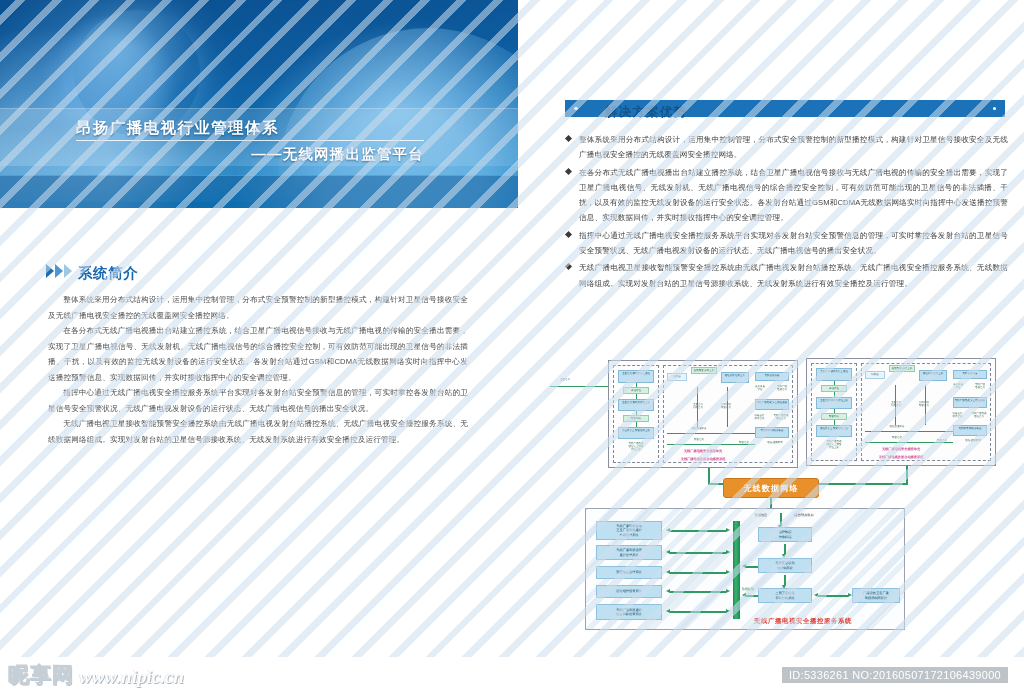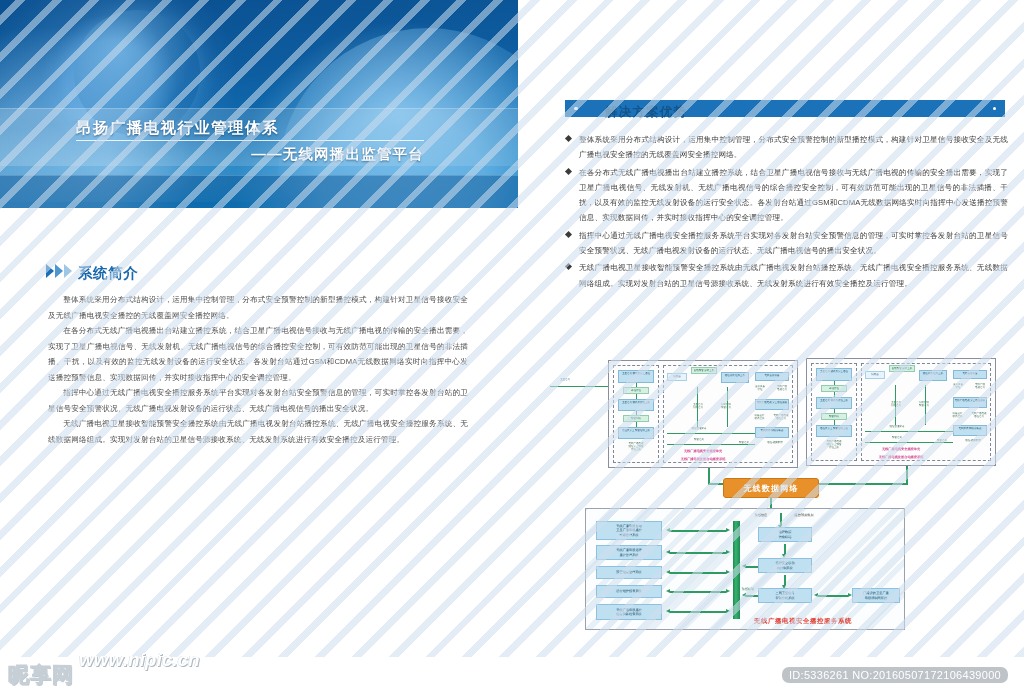--- a/index.html
+++ b/index.html
@@ -379,35 +379,34 @@
     display: flex; align-items: flex-end; gap: 5px;
     z-index: 50;
   }
   .wm-cn {
     font-size: 21px; font-weight: bold; color: #ffffff;
     -webkit-text-stroke: 1px #c6cfd6;
     text-shadow: 1px 1px 0 #b9c3cb;
     letter-spacing: 1px;
   }
   .wm-url {
-    font-family: Liberation Sans, sans-serif;
+    font-family: Liberation Serif, serif;
     font-style: italic;
     font-size: 19px; font-weight: bold; color: #ffffff;
     text-shadow: 1px 1px 0 #aeb8c0, -0.5px -0.5px 0 #cfd8de;
-    margin-bottom: 18px;
+    margin-bottom: 1px;
   }
   .wm-id {
     position: absolute; right: 16px; bottom: 10px;
     background: rgba(150,158,166,0.62);
     color: #ffffff;
     font-size: 11px;
     padding: 2px 7px;
     letter-spacing: .3px;
     z-index: 50;
-    border-radius: 7px;
   }
 </style>
 </head>
 <body>
 
 <div id="stage">
 
   <div class="left-page">
 
     <div class="hero">

